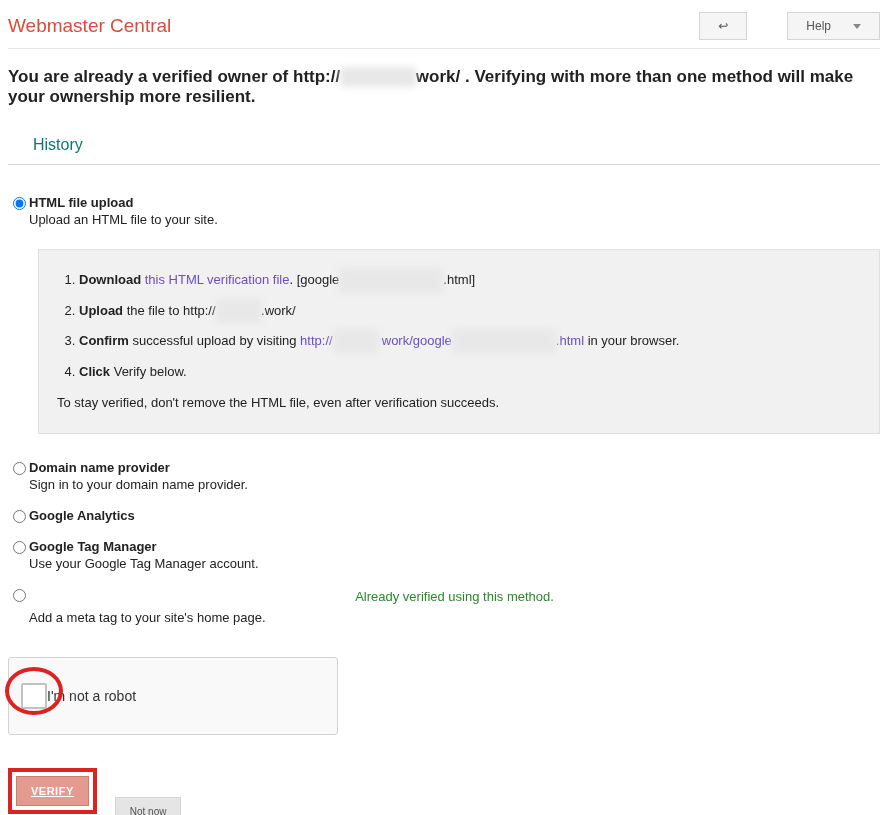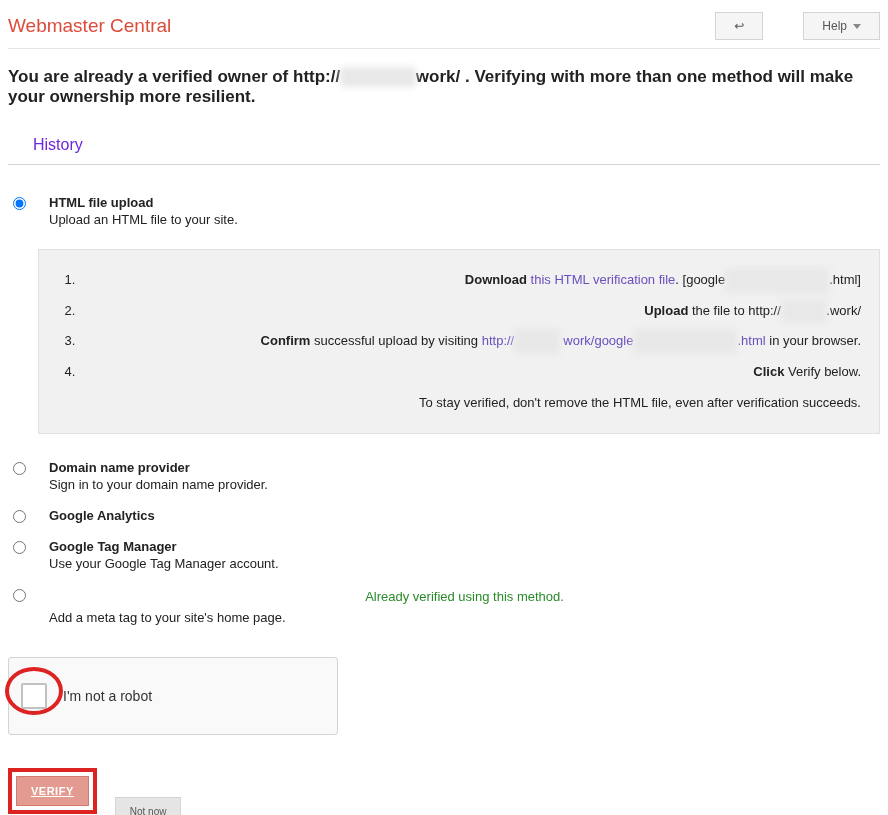--- a/index.html
+++ b/index.html
@@ -32,21 +32,21 @@
     display: inline-flex;
     align-items: center;
     justify-content: center;
     padding: 6px 18px;
     background: #f5f5f5;
     border: 1px solid #d4d4d4;
     color: #555;
     font-size: 12px;
     cursor: pointer;
   }
-  .btn-help { gap: 6px; }
+  .btn-help { gap: 22px; }
   .chevron-down {
     width: 0; height: 0;
     border-left: 4px solid transparent;
     border-right: 4px solid transparent;
     border-top: 5px solid #888;
   }
   .intro {
     padding: 18px 0;
     font-size: 17px;
     font-weight: bold;
@@ -59,81 +59,79 @@
     color: transparent;
     user-select: none;
   }
   .tabs {
     display: flex;
     border-bottom: 1px solid #d4d4d4;
   }
   .tab {
     padding: 10px 24px;
     font-size: 16px;
-    color: #6d28d9;
+    color: #0f766e;
     cursor: pointer;
     border: 1px solid transparent;
     border-bottom: none;
     position: relative;
   }
   .tab.active {
     color: #222;
     border: 1px solid #d4d4d4;
     border-top: 2px solid #dd4b39;
     border-bottom: 1px solid #fff;
     margin-bottom: -1px;
     background: #fff;
   }
   .methods {
     padding: 22px 0 0 0;
   }
   .method {
     display: flex;
     align-items: flex-start;
-    gap: 20px;
     padding: 8px 0;
   }
   .radio {
     margin-top: 2px;
     width: 13px;
     height: 13px;
   }
   .method-body { flex: 1; }
   .method-title { font-weight: bold; font-size: 13px; }
   .method-desc { font-size: 13px; color: #222; margin-top: 2px; }
   .method-desc.green { color: #2a8a2a; text-align: center; }
   .method-extra { font-size: 13px; margin-top: 6px; }
   .details {
     background: #f1f1f1;
     border: 1px solid #e0e0e0;
     margin: 14px 0 18px 30px;
     padding: 18px 18px 18px 18px;
     font-size: 13px;
     line-height: 1.9;
-    text-align: right;
   }
   .details ol { margin: 0; padding-left: 22px; }
   .details ol li { margin-bottom: 6px; }
   .details a, .confirm-link { color: #6a4fbf; text-decoration: none; }
   .dl-link { color: #1a73e8; text-decoration: none; }
   .note { margin-top: 4px; }
   .recaptcha {
     border: 1px solid #d3d3d3;
     border-radius: 3px;
     width: 330px;
     height: 78px;
     margin-top: 24px;
     display: flex;
     align-items: center;
     justify-content: space-between;
     padding: 0 12px;
     background: #f9f9f9;
     position: relative;
   }
-  .re-left { display: flex; align-items: center; gap: 16px; position: relative;}
+  .re-left { display: flex; align-items: center; gap: 0; position: relative;}
   .re-check {
     width: 26px; height: 26px;
     background: #fff;
     border: 2px solid #c1c1c1;
     border-radius: 2px;
   }
   .re-circle {
     position: absolute;
     left: -16px; top: -16px;
     width: 58px; height: 48px;

